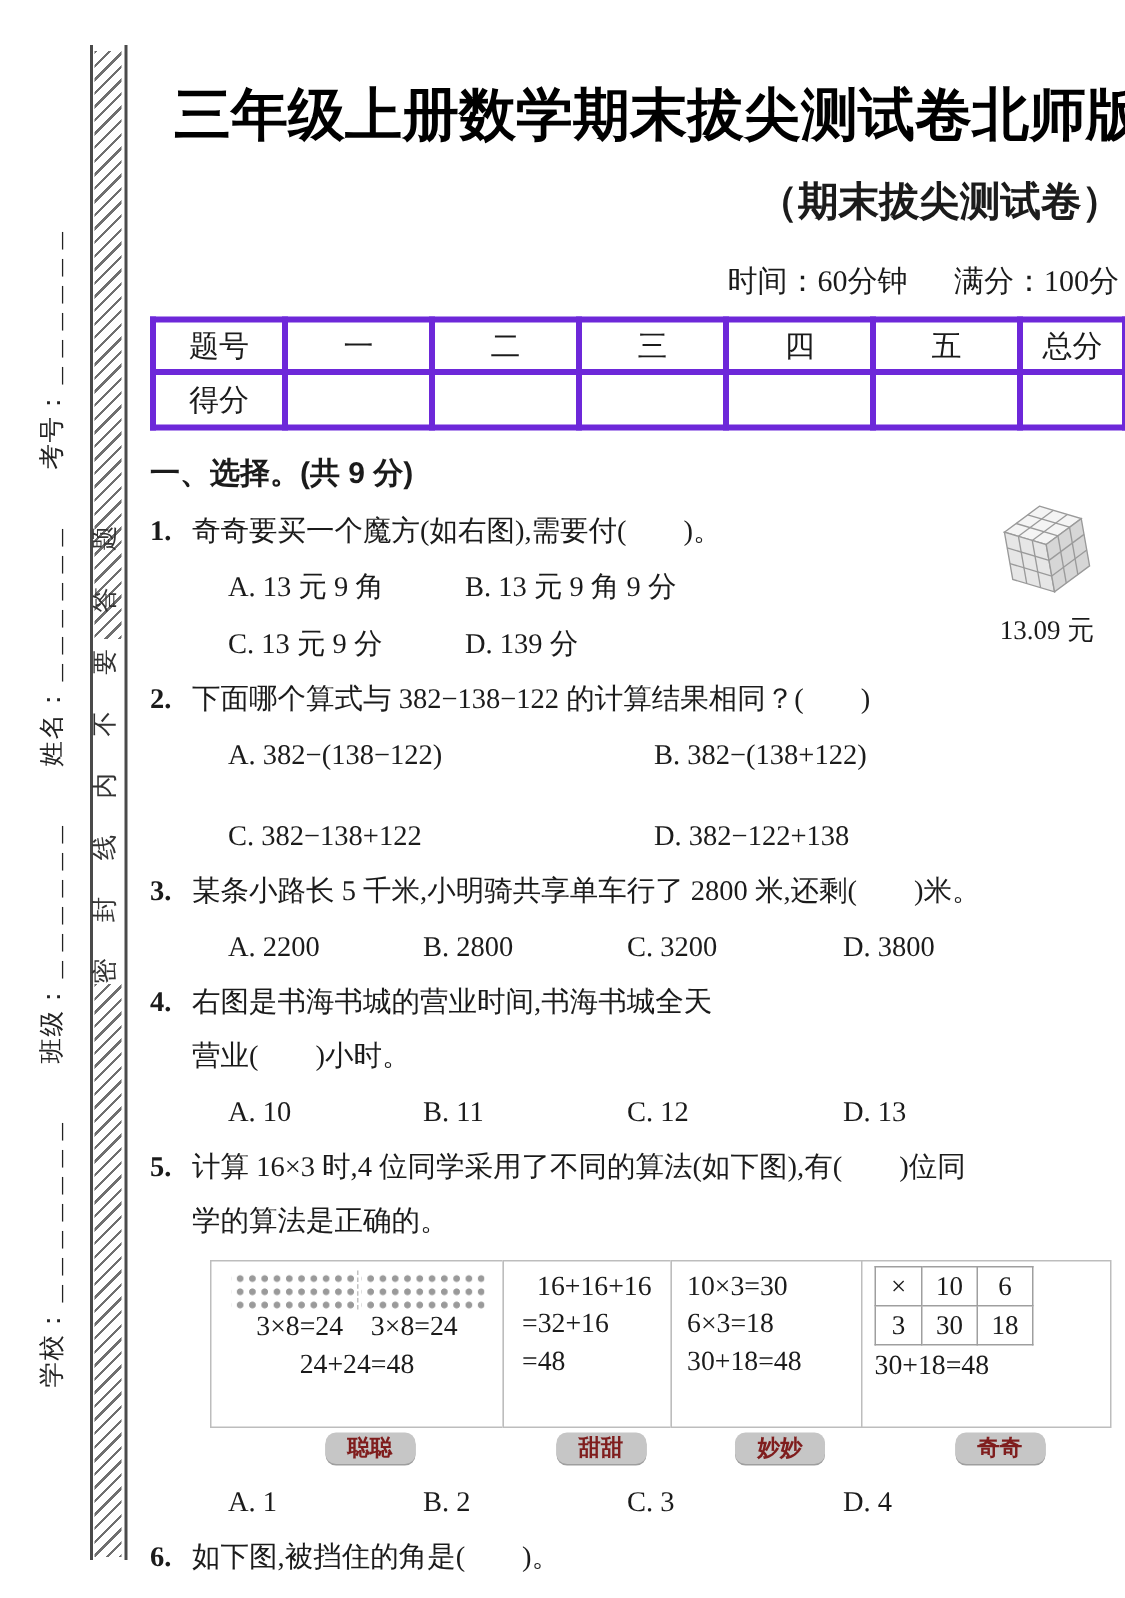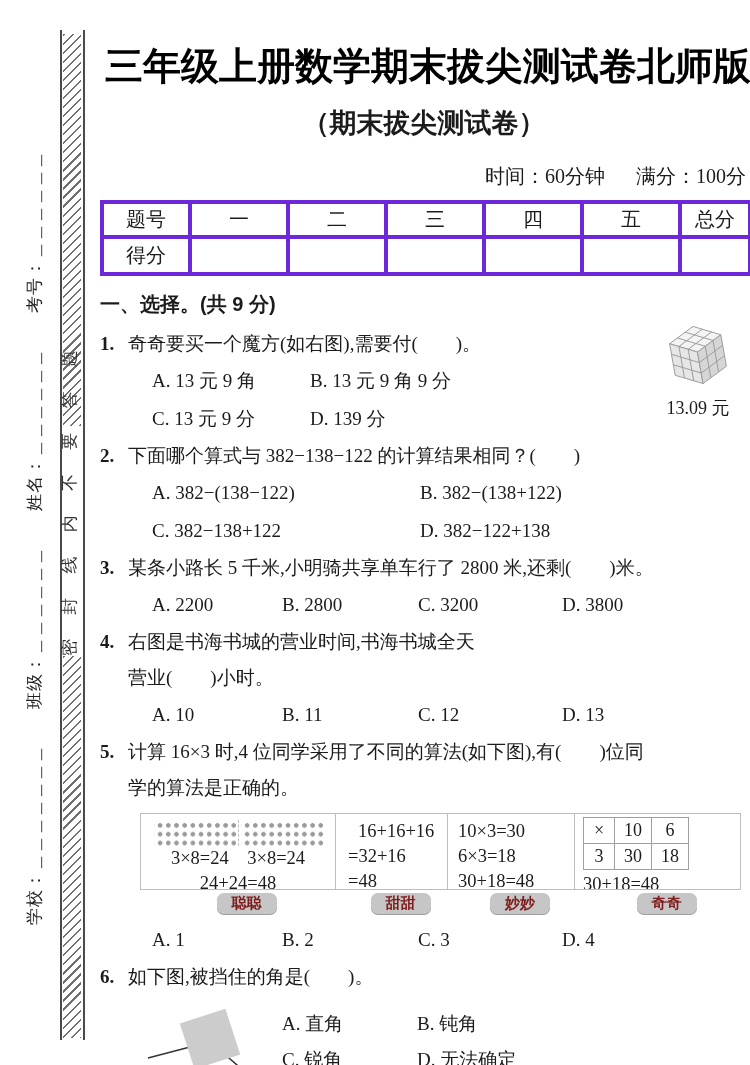--- a/index.html
+++ b/index.html
@@ -17,63 +17,63 @@
     background:repeating-linear-gradient(135deg,#6f6f6f 0 1.6px,transparent 1.6px 6.4px);}
   .seal-hatch.top{top:34px;height:392px;}
   .seal-hatch.bottom{top:656px;height:382px;}
   .seal-chars{position:absolute;left:-44px;top:526px;width:232px;height:28px;
     transform:rotate(-90deg);text-align:center;font-size:17px;color:#333;
     letter-spacing:10px;white-space:nowrap;font-family:"Liberation Serif",serif;}
 
   
   .content{position:absolute;left:100px;top:40px;width:648px;}
   .title{font-family:"Liberation Sans",sans-serif;font-weight:800;font-size:38px;
-    text-align:center;color:#000;margin:5px;line-height:1.15;letter-spacing:0px;white-space:nowrap;}
+    text-align:center;color:#000;margin:16px;line-height:1.15;letter-spacing:0px;white-space:nowrap;}
   .subtitle{font-family:"Liberation Sans",sans-serif;font-weight:700;font-size:27px;
-    text-align:center;margin-top:16px;}
+    text-align:right;margin-top:16px;}
   .meta{font-size:20px;text-align:right;margin-top:22px;padding-right:2px;}
   .meta span{margin-left:26px;}
 
   table.score{border-collapse:collapse;margin-top:10px;table-layout:fixed;width:648px;}
   table.score td{border:4px solid #6d28d9;text-align:center;font-size:20px;
     height:31px;padding:0;}
   table.score tr.r2 td{height:33px;}
 
   .section-heading{font-family:"Liberation Sans",sans-serif;font-weight:700;
     font-size:20px;margin-top:15px;}
 
   .q{margin-top:14px;position:relative;}
   .stem{display:flex;font-size:19px;line-height:23px;}
   .stem .num{font-weight:700;width:28px;flex:0 0 28px;text-align:left;}
   .stem .txt{flex:1;}
   .line2{padding-left:28px;font-size:19px;line-height:23px;margin-top:13px;}
 
   .opts{display:grid;padding-left:52px;font-size:19px;line-height:23px;margin-top:14px;}
   .opts.g2a{grid-template-columns:158px auto;}
-  .opts.g2b{grid-template-columns:268px auto;}
+  .opts.g2b{grid-template-columns:268px auto;gap:16px;}
   .opts.g4{grid-template-columns:130px 136px 144px auto;}
   .opts > span{white-space:nowrap;}
   .opts.rows2 > span{margin-bottom:15px;}
   .opts.rows2 > span:nth-last-child(-n+2){margin-bottom:0;}
 
   
   .cube-fig{position:absolute;right:2px;top:-10px;width:96px;text-align:center;}
   .cube-label{font-size:18px;margin-top:0px;}
 
   
   .sign{position:absolute;right:26px;top:-10px;width:198px;border:2px solid #a8a8a8;
     border-radius:10px;padding:0 6px 7px 6px;margin:0;}
   .sign legend{font-family:"Liberation Sans",sans-serif;font-weight:700;font-size:19px;
     margin:0 auto;padding:0 6px;text-align:center;}
   .sign .hours{font-size:18px;text-align:center;white-space:nowrap;}
 
   
   .methods{margin-left:40px;margin-top:14px;width:601px;}
   .mrow{display:grid;grid-template-columns:196px 112px 127px 166px;}
-  .mbox{border:1px solid #bdbdbd;background:#fff;height:77px;box-sizing:border-box;
+  .mbox{border:1px solid #bdbdbd;background:#fff;height:112px;box-sizing:border-box;
     font-size:18.5px;line-height:25px;margin-left:-1px;overflow:hidden;}
   .mbox:first-child{margin-left:0;}
   .mbox.c1{text-align:center;padding-top:6px;}
   .dots{display:flex;justify-content:center;align-items:stretch;height:26px;}
   .dotgrid{width:82px;background-image:radial-gradient(circle,#9a9a9a 2px,transparent 2.5px);
     background-size:8.2px 8.8px;background-position:2px 1px;}
   .dotsep{border-left:1px dashed #c0c0c0;margin:0 2px;}
   .mbox.c2{padding:5px 0 0 12px;}
   .mbox.c2 .ind{padding-left:10px;}
   .mbox.c3{padding:5px 0 0 10px;}

